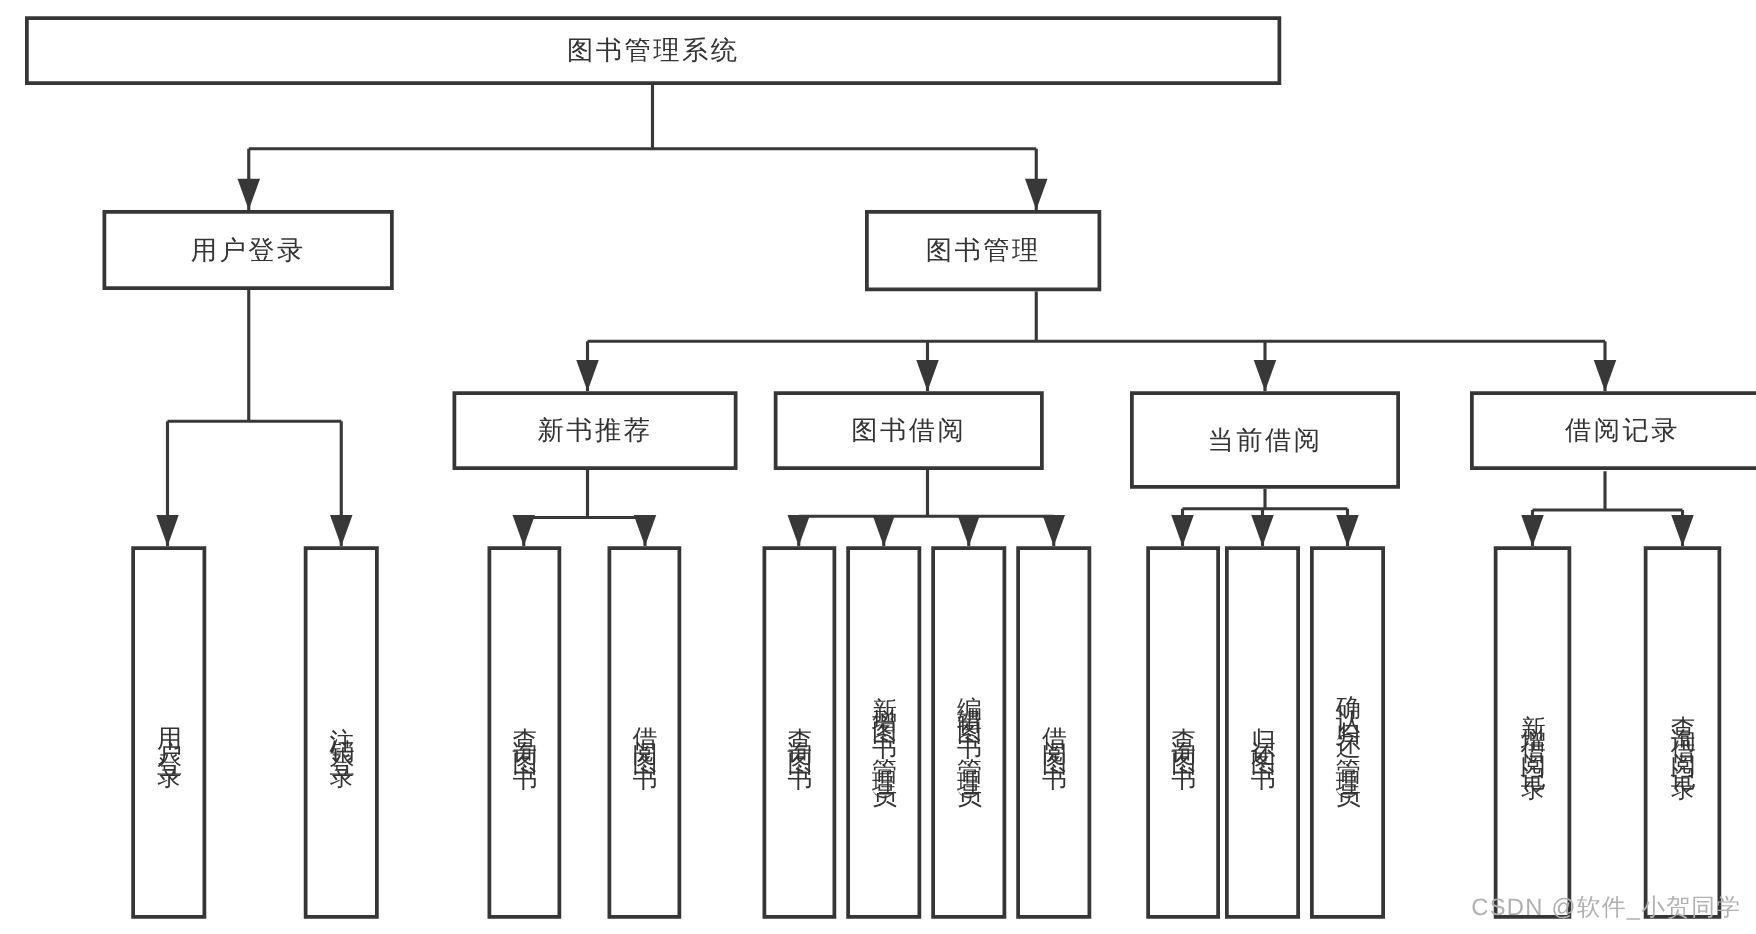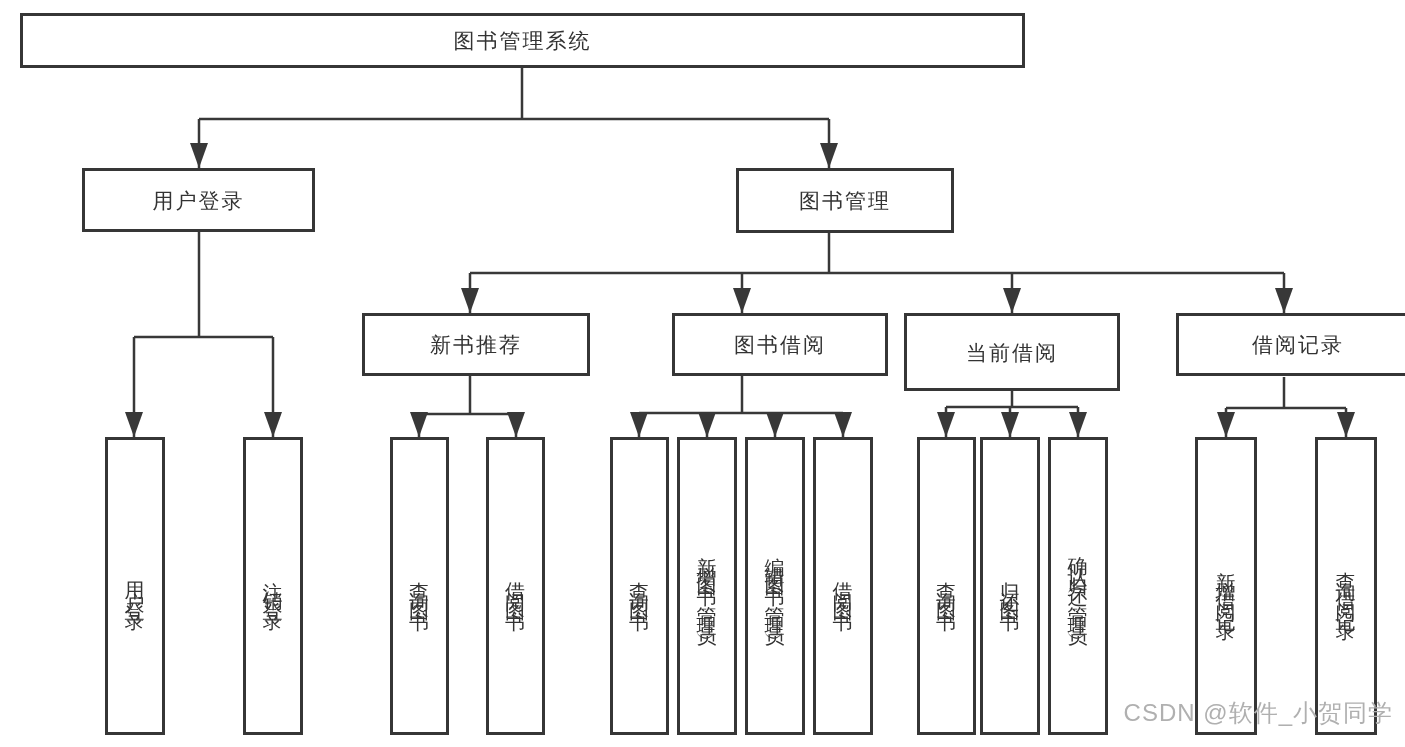--- a/index.html
+++ b/index.html
@@ -16,22 +16,22 @@
     border:3px solid var(--border); color:var(--text);
     display:flex; align-items:center; justify-content:center;
     line-height:1;
   }
   .node-h{font-size:21px; letter-spacing:2px; white-space:nowrap;}
   .node-v{
     writing-mode:vertical-rl; text-orientation:mixed;
     font-size:20px; letter-spacing:10px; white-space:nowrap;
   }
   .watermark{
-    position:absolute; right:12px; bottom:18px;
-    font-size:24px; color:var(--wm); letter-spacing:1px;
+    position:absolute; right:12px; bottom:8px;
+    font-size:19px; color:var(--wm); letter-spacing:1px;
     z-index:5; white-space:nowrap;
   }
 </style>
 </head>
 <body>
 
 <div class="stage">
 
   <svg class="connectors" width="1405" height="747" viewBox="0 0 1405 747">
     <g>
@@ -62,24 +62,24 @@
       <polygon points="1010,437 1001,412 1019,412"></polygon>
       <polygon points="1078,437 1069,412 1087,412"></polygon>
       <polygon points="1226,437 1217,412 1235,412"></polygon>
       <polygon points="1346,437 1337,412 1355,412"></polygon>
     </g>
   </svg>
 
   <div class="node node-h" style="left:20px;top:13px;width:1005px;height:55px">图书管理系统</div>
 
   <div class="node node-h" style="left:82px;top:168px;width:233px;height:64px">用户登录</div>
-  <div class="node node-h" style="left:736px;top:168px;width:218px;height:65px">图书管理</div>
+  <div class="node node-h" style="left:692px;top:168px;width:189px;height:65px">图书管理</div>
 
   <div class="node node-h" style="left:362px;top:313px;width:228px;height:63px">新书推荐</div>
-  <div class="node node-h" style="left:672px;top:313px;width:216px;height:63px">图书借阅</div>
+  <div class="node node-h" style="left:619px;top:313px;width:216px;height:63px">图书借阅</div>
   <div class="node node-h" style="left:904px;top:313px;width:216px;height:78px">当前借阅</div>
   <div class="node node-h" style="left:1176px;top:313px;width:244px;height:63px">借阅记录</div>
 
   <div class="node node-v" style="left:105px;top:437px;width:60px;height:298px">用户登录</div>
   <div class="node node-v" style="left:243px;top:437px;width:60px;height:298px">注销登录</div>
 
   <div class="node node-v" style="left:390px;top:437px;width:59px;height:298px">查询图书</div>
   <div class="node node-v" style="left:486px;top:437px;width:59px;height:298px">借阅图书</div>
 
   <div class="node node-v" style="left:610px;top:437px;width:59px;height:298px">查询图书</div>

